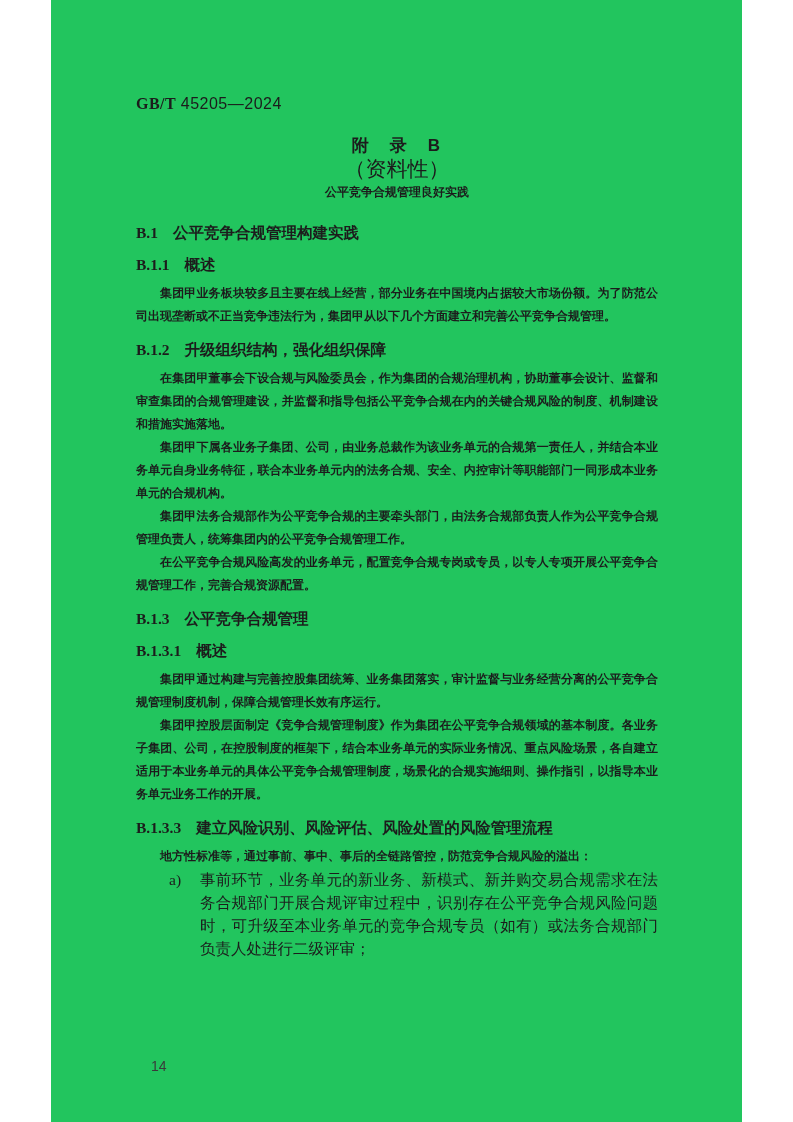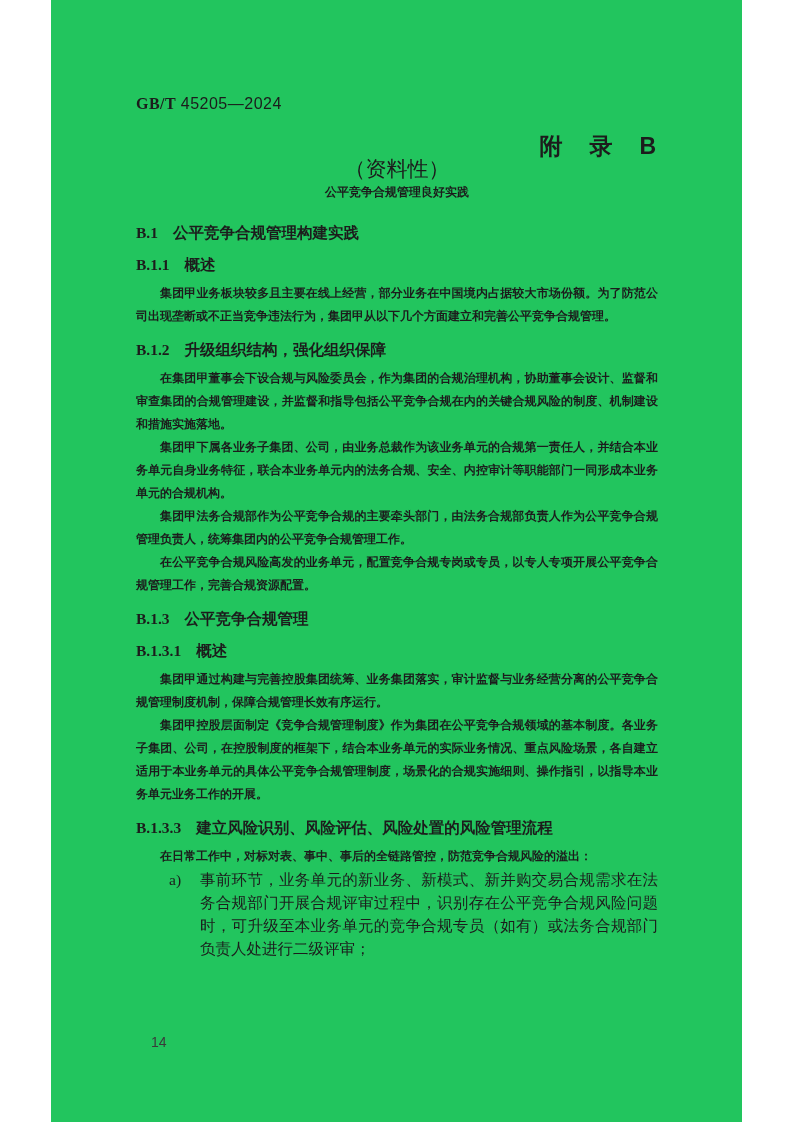--- a/index.html
+++ b/index.html
@@ -33,24 +33,23 @@
     font-weight: 500;
   }
   
   .title-block {
     text-align: center;
     margin-bottom: 18px;
   }
   .title-appendix {
     font-family: "Liberation Sans", sans-serif;
     font-weight: bold;
-    font-size: 23px;
+    font-size: 17px;
     line-height: 24px;
     letter-spacing: 2px;
-    text-align: right;
   }
   .title-type {
     font-size: 21px;
     line-height: 23px;
   }
   .title-name {
     font-family: "Liberation Sans", sans-serif;
     font-weight: bold;
     font-size: 12px;
     line-height: 23px;
@@ -89,21 +88,21 @@
   }
   .list-item .marker {
     position: absolute;
     left: 33px;
     top: 0;
   }
   
   .page-num {
     position: absolute;
     left: 100px;
-    top: 1034px;
+    top: 1058px;
     font-family: "Liberation Sans", sans-serif;
     font-size: 14px;
     color: #3a3a3a;
   }
 </style>
 </head>
 <body>
 
 <div class="page">
   <div class="content">
@@ -149,21 +148,21 @@
     <p class="body-p">集团甲通过构建与完善控股集团统筹、业务集团落实，审计监督与业务经营分离的公平竞争合规管理制度机制，保障合规管理长效有序运行。</p>
 
 
 
     <p class="body-p">集团甲控股层面制定《竞争合规管理制度》作为集团在公平竞争合规领域的基本制度。各业务子集团、公司，在控股制度的框架下，结合本业务单元的实际业务情况、重点风险场景，各自建立适用于本业务单元的具体公平竞争合规管理制度，场景化的合规实施细则、操作指引，以指导本业务单元业务工作的开展。</p>
 
     <div class="heading">
       <span class="h-num">B.1.3.3</span><span>建立风险识别、风险评估、风险处置的风险管理流程</span>
     </div>
 
-    <p class="body-p">在日常工作中，对标对表、事中、事后的全链路管控，防范竞争合规风险的溢出：</p>
+    <p class="body-p">地方性标准等，通过事前、事中、事后的全链路管控，防范竞争合规风险的溢出：</p>
 
     <div class="list-item">
       <span class="marker">a)</span>
       <span>事前环节，业务单元的新业务、新模式、新并购交易合规需求在法务合规部门开展合规评审过程中，识别存在公平竞争合规风险问题时，可升级至本业务单元的竞争合规专员（如有）或法务合规部门负责人处进行二级评审；</span>
     </div>
 
   </div>
 
   <div class="page-num">14</div>
 </div>

